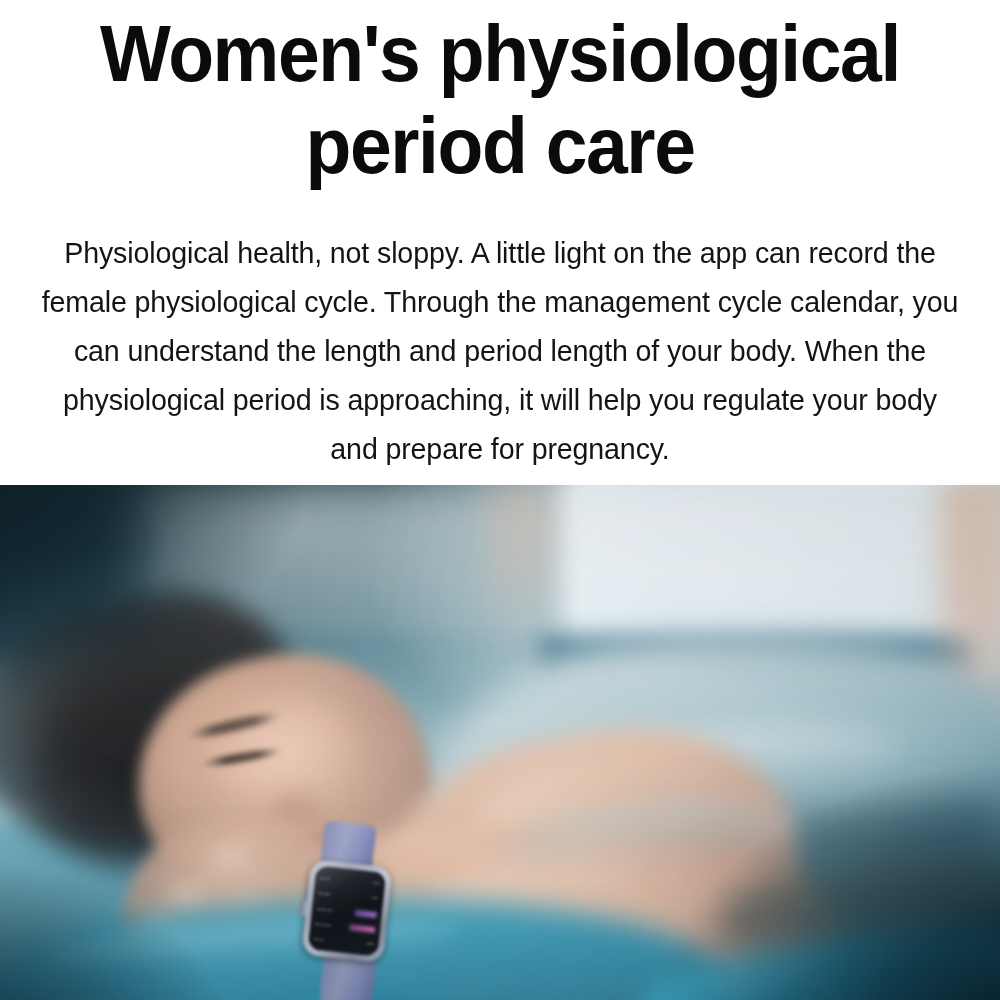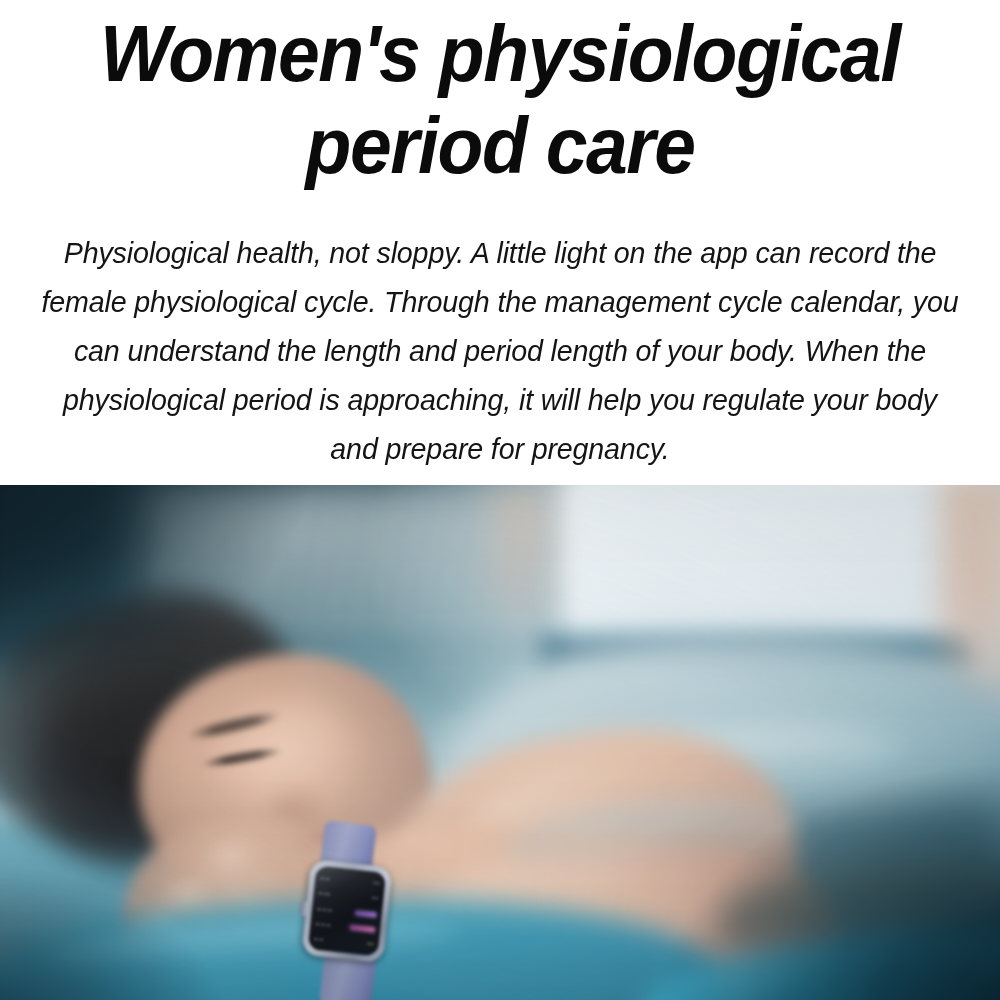--- a/index.html
+++ b/index.html
@@ -9,21 +9,20 @@
     width:1000px; height:1000px;
     background:#ffffff;
     font-family:"Liberation Sans", sans-serif;
     overflow:hidden;
   }
 
   #page {
     position:relative;
     width:976px; height:1000px;
     background:#ffffff;
-    font-style:italic;
   }
 
   
   .text-block {
     position:absolute;
     left:0; top:0;
     width:1000px; height:485px;
     background:#ffffff;
     padding:0;
   }

